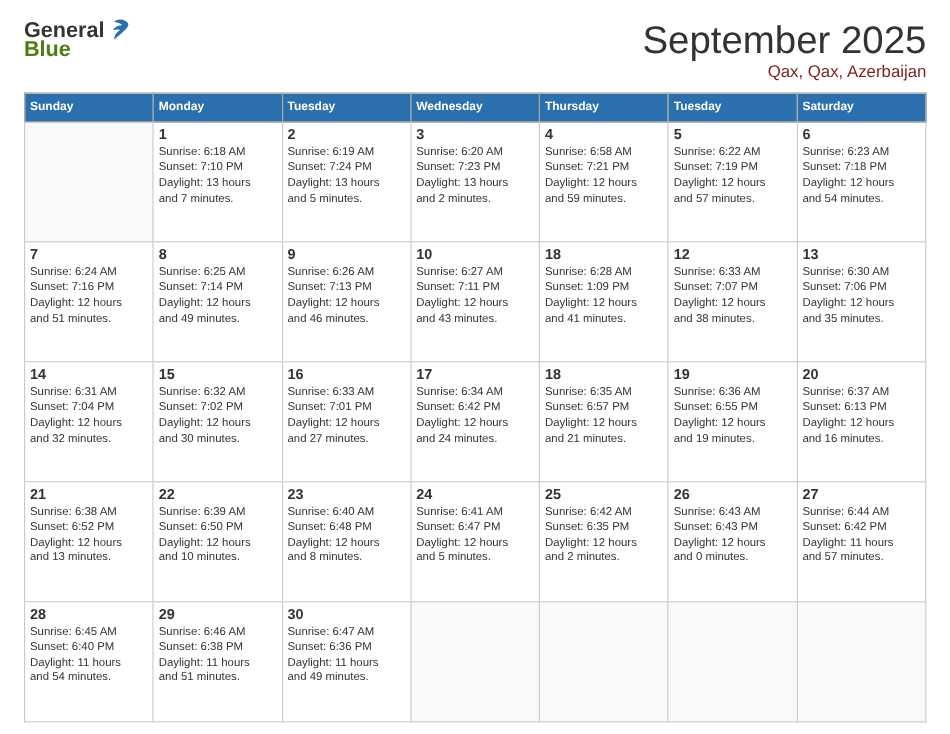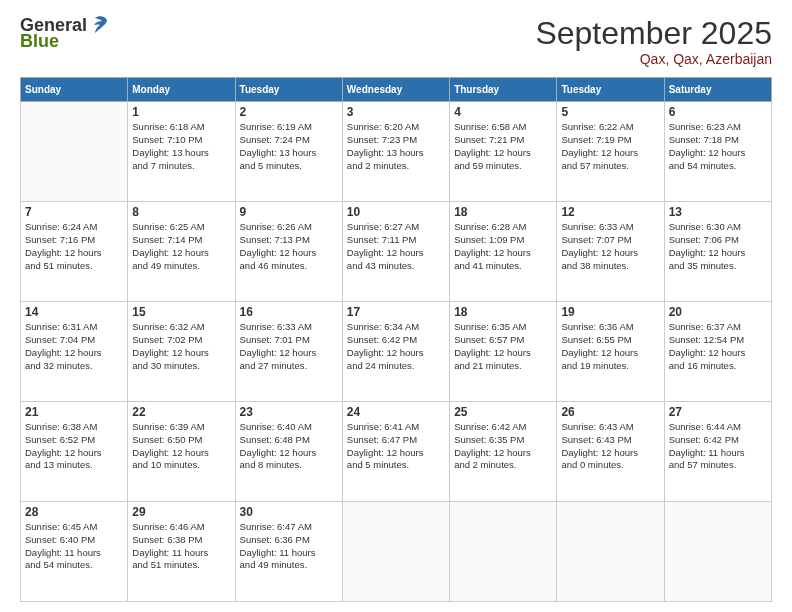--- a/index.html
+++ b/index.html
@@ -267,21 +267,21 @@
           <td>
             <div class="day-number">19</div>
             <div class="cell-line">Sunrise: 6:36 AM</div>
             <div class="cell-line">Sunset: 6:55 PM</div>
             <div class="cell-line">Daylight: 12 hours</div>
             <div class="cell-line">and 19 minutes.</div>
           </td>
           <td>
             <div class="day-number">20</div>
             <div class="cell-line">Sunrise: 6:37 AM</div>
-            <div class="cell-line">Sunset: 12:54 PM</div>
+            <div class="cell-line">Sunset: 6:13 PM</div>
             <div class="cell-line">Daylight: 12 hours</div>
             <div class="cell-line">and 16 minutes.</div>
           </td>
         </tr>
         <tr>
           <td>
             <div class="day-number">21</div>
             <div class="cell-line">Sunrise: 6:38 AM</div>
             <div class="cell-line">Sunset: 6:52 PM</div>
             <div class="cell-line">Daylight: 12 hours</div>

